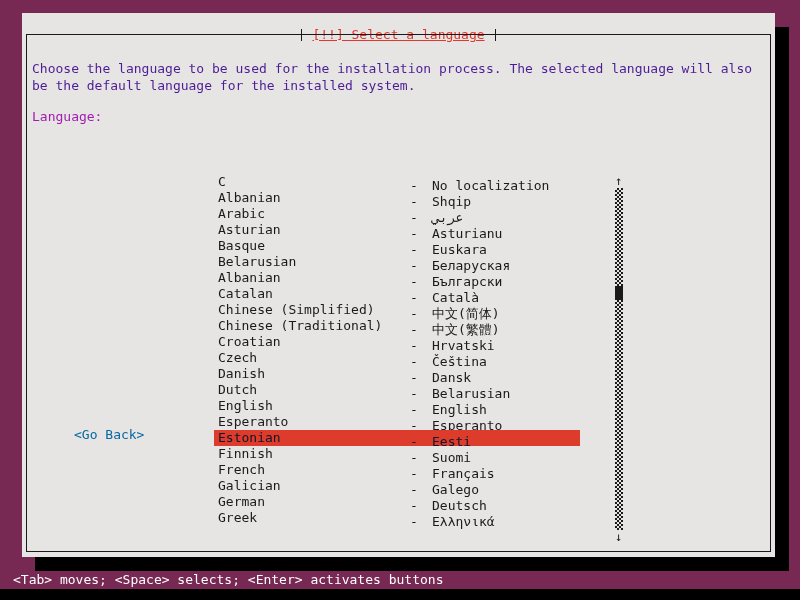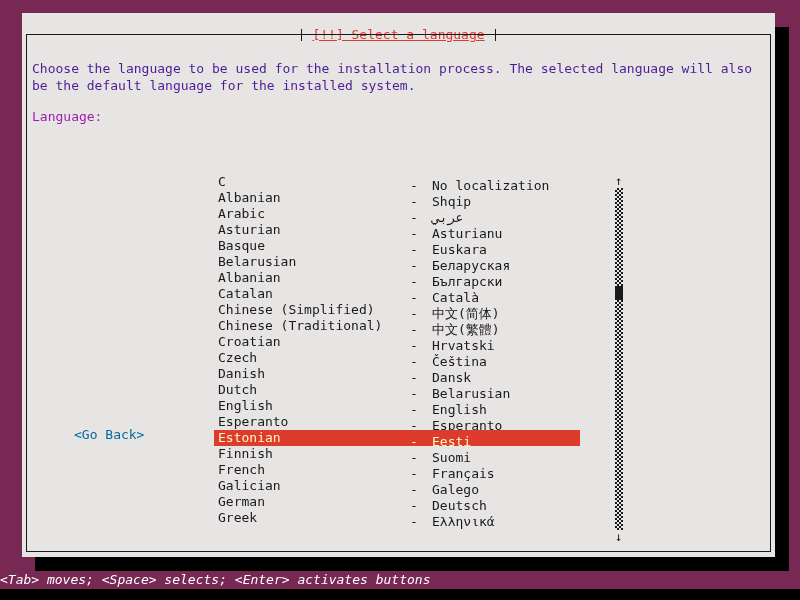--- a/index.html
+++ b/index.html
@@ -152,21 +152,21 @@
   .lang-row {
     position: relative;
     height: 16px;
     line-height: 16px;
     width: 366px;
     white-space: nowrap;
     color: #1a1a1a;
   }
   .lang-row.selected {
     background: #dd3b2b;
-    color: #fef9c3;
+    color: #0f172a;
   }
   .lang-name {
     display: inline-block;
     width: 196px;
     padding-left: 4px;
     box-sizing: border-box;
     overflow: hidden;
   }
   .lang-dash {
     display: inline-block;
@@ -233,21 +233,21 @@
     position: absolute;
     left: 0;
     top: 571px;
     width: 800px;
     height: 18px;
     line-height: 18px;
     background: #772953;
     color: #ffffff;
     white-space: nowrap;
   }
-  #statusbar .sb-text { padding-left: 0px; font-style: italic; }
+  #statusbar .sb-text { padding-left: 13px; }
   #bottom-black {
     position: absolute;
     left: 0;
     top: 589px;
     width: 800px;
     height: 11px;
     background: #000000;
   }
 </style>
 </head>

